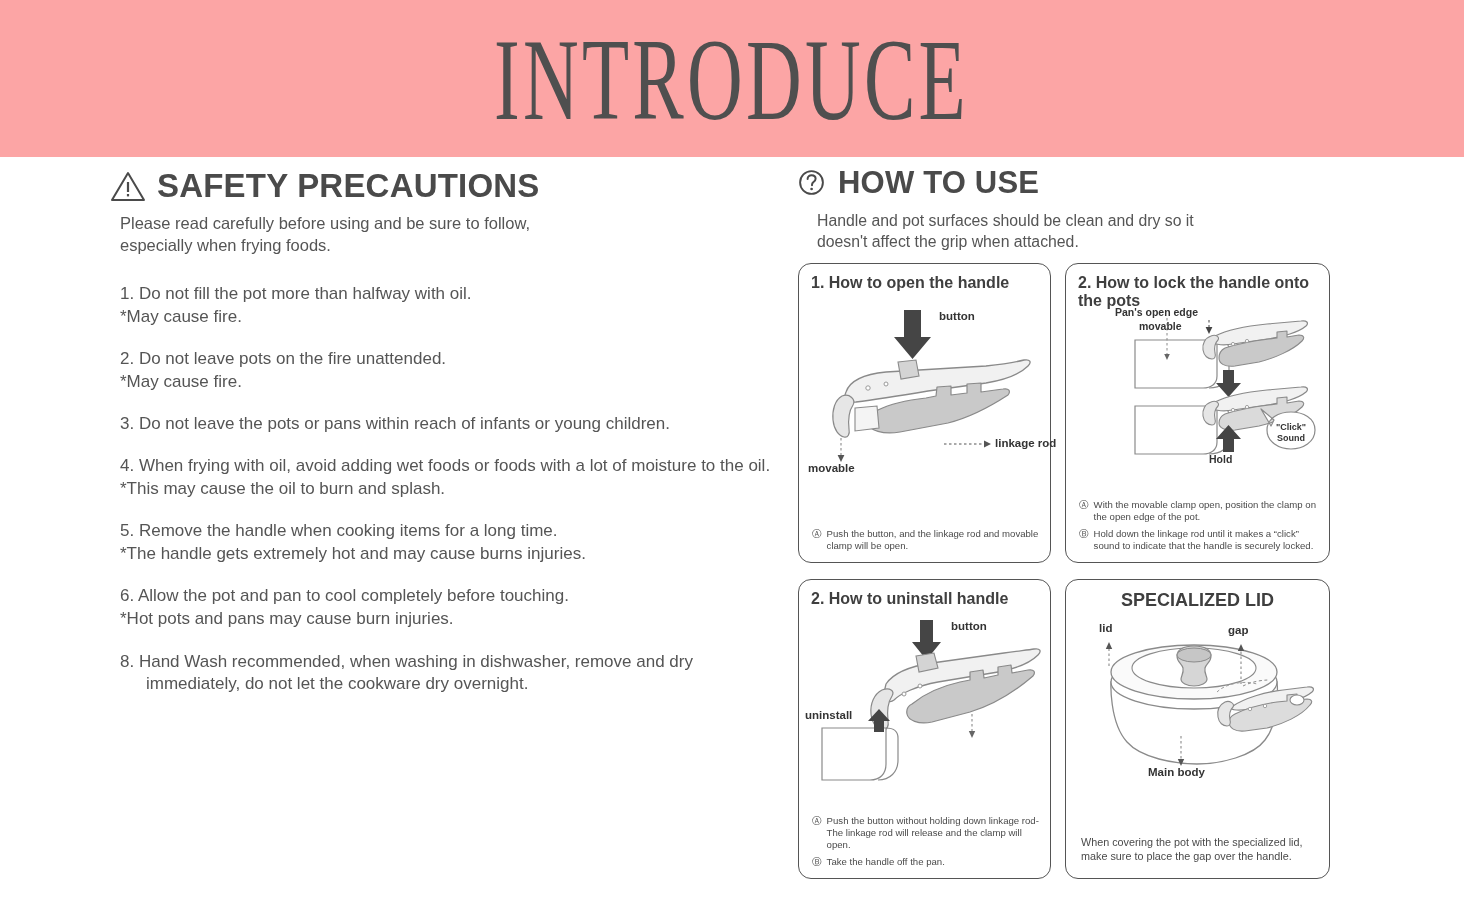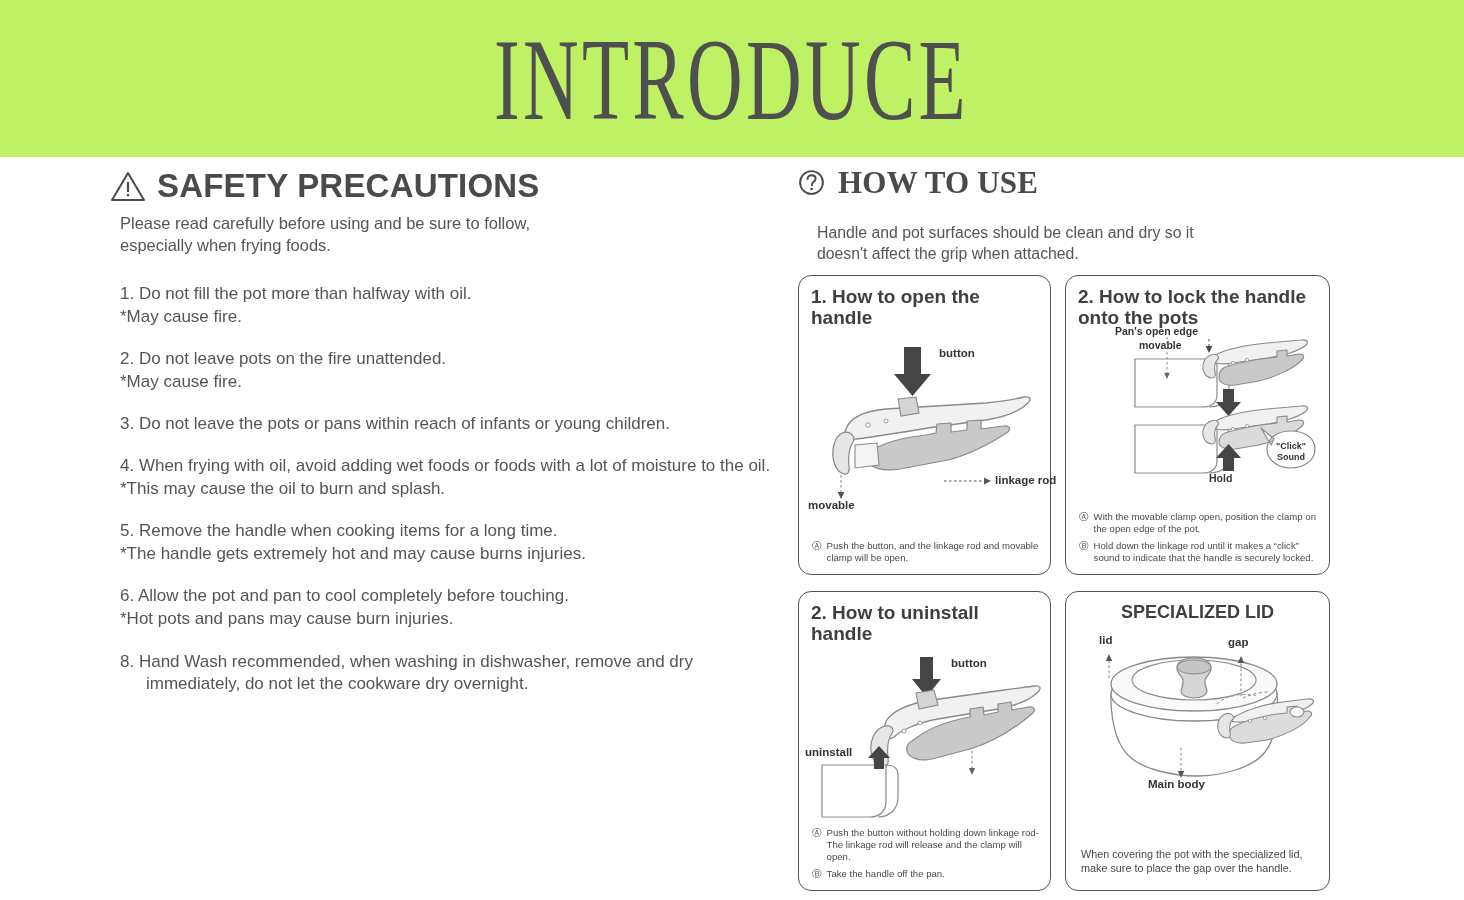--- a/index.html
+++ b/index.html
@@ -13,21 +13,21 @@
     font-family: "Liberation Sans", sans-serif;
     color: #4a4a4a;
     overflow: hidden;
     position: relative;
   }
 
   
   .header-band {
     width: 1464px;
     height: 157px;
-    background: #bef264;
+    background: #fca5a5;
     display: flex;
     align-items: center;
     justify-content: center;
     box-sizing: border-box;
   }
   .header-title {
     font-family: "Liberation Serif", serif;
     font-size: 94px;
     letter-spacing: 4px;
     color: #4f4f4f;
@@ -55,21 +55,21 @@
     box-sizing: border-box;
   }
 
   
   .sec-head {
     display: flex;
     align-items: center;
     gap: 11px;
     margin-bottom: 10px;
   }
-  .sec-head.right-head { gap: 13px; margin-bottom: 24px; font-family: Liberation Serif, serif; }
+  .sec-head.right-head { gap: 13px; margin-bottom: 12px; }
   .sec-title {
     font-size: 33px;
     font-weight: bold;
     color: #4a4a4a;
     letter-spacing: 0.2px;
     line-height: 1;
   }
   .sec-title.small { font-size: 31px; }
   .warn-icon { display: block; }
   .quest-icon { display: block; }
@@ -110,21 +110,21 @@
     border: 1.6px solid #555555;
     border-radius: 13px;
     box-sizing: border-box;
     padding: 8px 9px 8px 9px;
     position: relative;
     background: #fff;
     display: flex;
     flex-direction: column;
   }
   .card-title {
-    font-size: 19px;
+    font-size: 16px;
     font-weight: bold;
     color: #3f3f3f;
     line-height: 1.15;
     margin: 2px 0 0 3px;
   }
   .card-title.centered { text-align: center; margin-left: 0; font-size: 18px; }
   .card-figure {
     flex: 1 1 auto;
     position: relative;
   }

